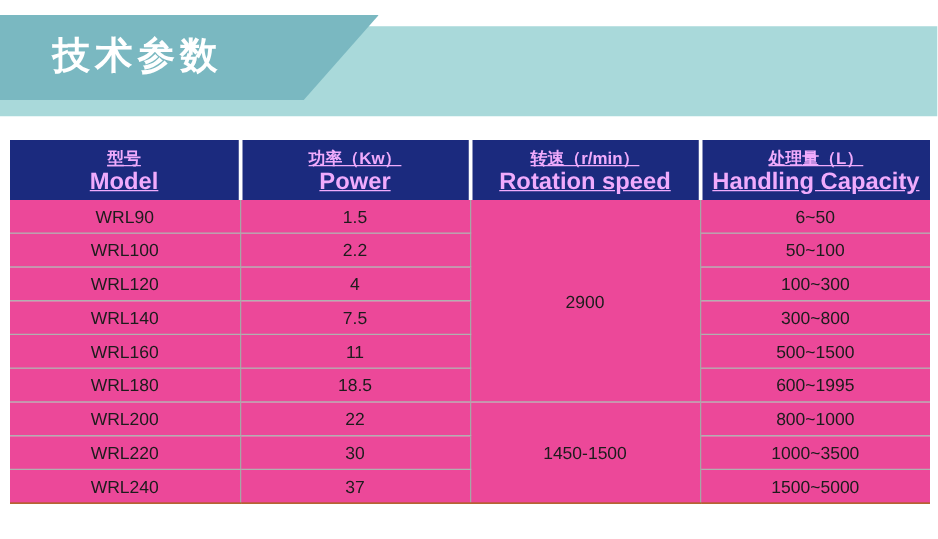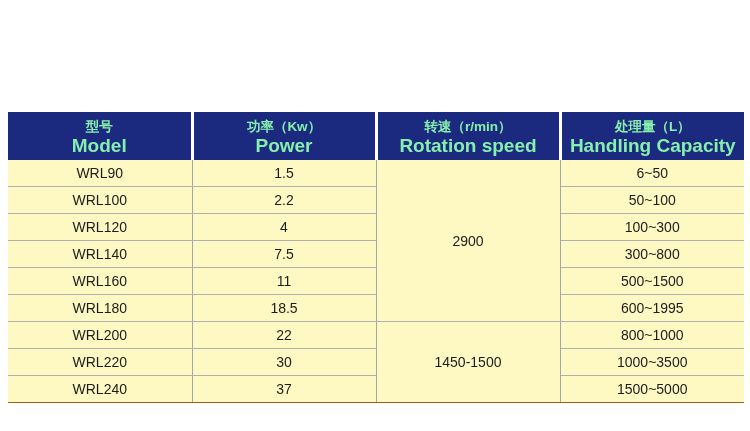--- a/index.html
+++ b/index.html
@@ -46,53 +46,59 @@
     left: 8px;
     top: 112px;
     width: 736px;
     border-collapse: collapse;
     table-layout: fixed;
   }
   table.params col { width: 25%; }
 
   thead th {
     background: #1b2a7e;
-    color: #86efac;
+    color: #f0abfc;
     height: 48px;
     padding: 0;
     vertical-align: middle;
     text-align: center;
     border-right: 3px solid #ffffff;
     font-weight: bold;
+    text-decoration: underline;
   }
   thead th:last-child { border-right: none; }
   .hdr-zh { font-size: 13.5px; line-height: 19px; }
   .hdr-en { font-size: 19px; line-height: 19px; }
 
   tbody td {
     height: 26px;
     padding: 0;
     text-align: center;
     vertical-align: middle;
     font-size: 14px;
     color: #1c1c1c;
-    background: #fef9c3;
+    background: #ec4899;
     border-bottom: 1px solid #b0b0b0;
     border-right: 1px solid #a6a6a6;
   }
   tbody td:last-child { border-right: none; }
   tbody tr:last-child td, tbody td.rot-last {
     border-bottom: 1px solid #a16207;
   }
 </style>
 </head>
 <body>
 
 <div class="page">
 
+  <div class="banner">
+    <div class="banner-light"></div>
+    <div class="banner-dark"></div>
+    <div class="banner-title">技术参数</div>
+  </div>
 
   <table class="params">
     <colgroup>
         <col>
         <col>
         <col>
         <col>
       </colgroup>
     <thead>
       <tr>

